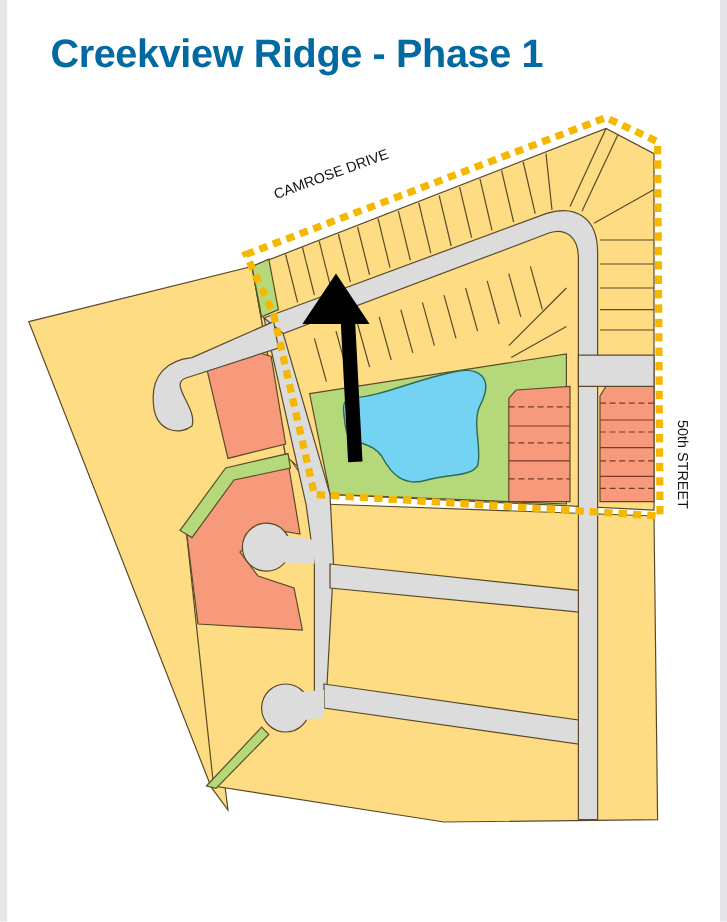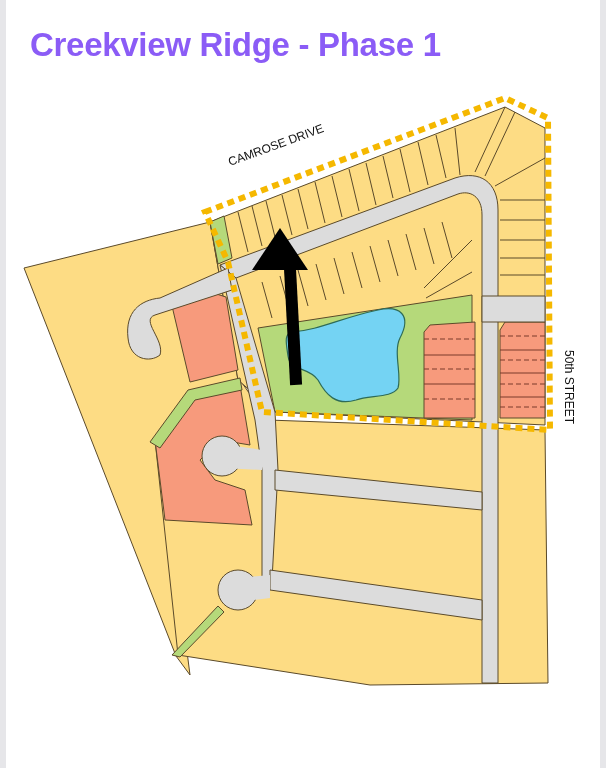--- a/index.html
+++ b/index.html
@@ -1,19 +1,19 @@
 <!DOCTYPE html>
 <html><head>
 <meta charset="utf-8">
 <style>
   html, body { margin: 0; padding: 0; background: #ffffff; }
   body { width: 606px; height: 768px; position: relative; overflow: hidden; font-family: "Liberation Sans", sans-serif; }
   .frame-left { position: absolute; left: 0; top: 0; width: 6px; height: 768px; background: #e6e6e9; }
   .frame-right { position: absolute; right: 0; top: 0; width: 6px; height: 768px; background: #e6e6e9; }
-  .title { position: absolute; left: 30px; top: 26px; font-size: 33px; font-weight: bold; color: #8b5cf6; letter-spacing: -0.3px; white-space: nowrap; }
+  .title { position: absolute; left: 42px; top: 26px; font-size: 33px; font-weight: bold; color: #0369a1; letter-spacing: -0.3px; white-space: nowrap; }
   svg.map { position: absolute; left: 0; top: 0; }
   .road-label { font-family: "Liberation Sans", sans-serif; font-size: 12px; fill: #111; }
 </style>
 </head>
 <body>
 
 <div class="frame-left"></div>
 <div class="frame-right"></div>
 
 <div class="title">Creekview Ridge - Phase 1</div>

